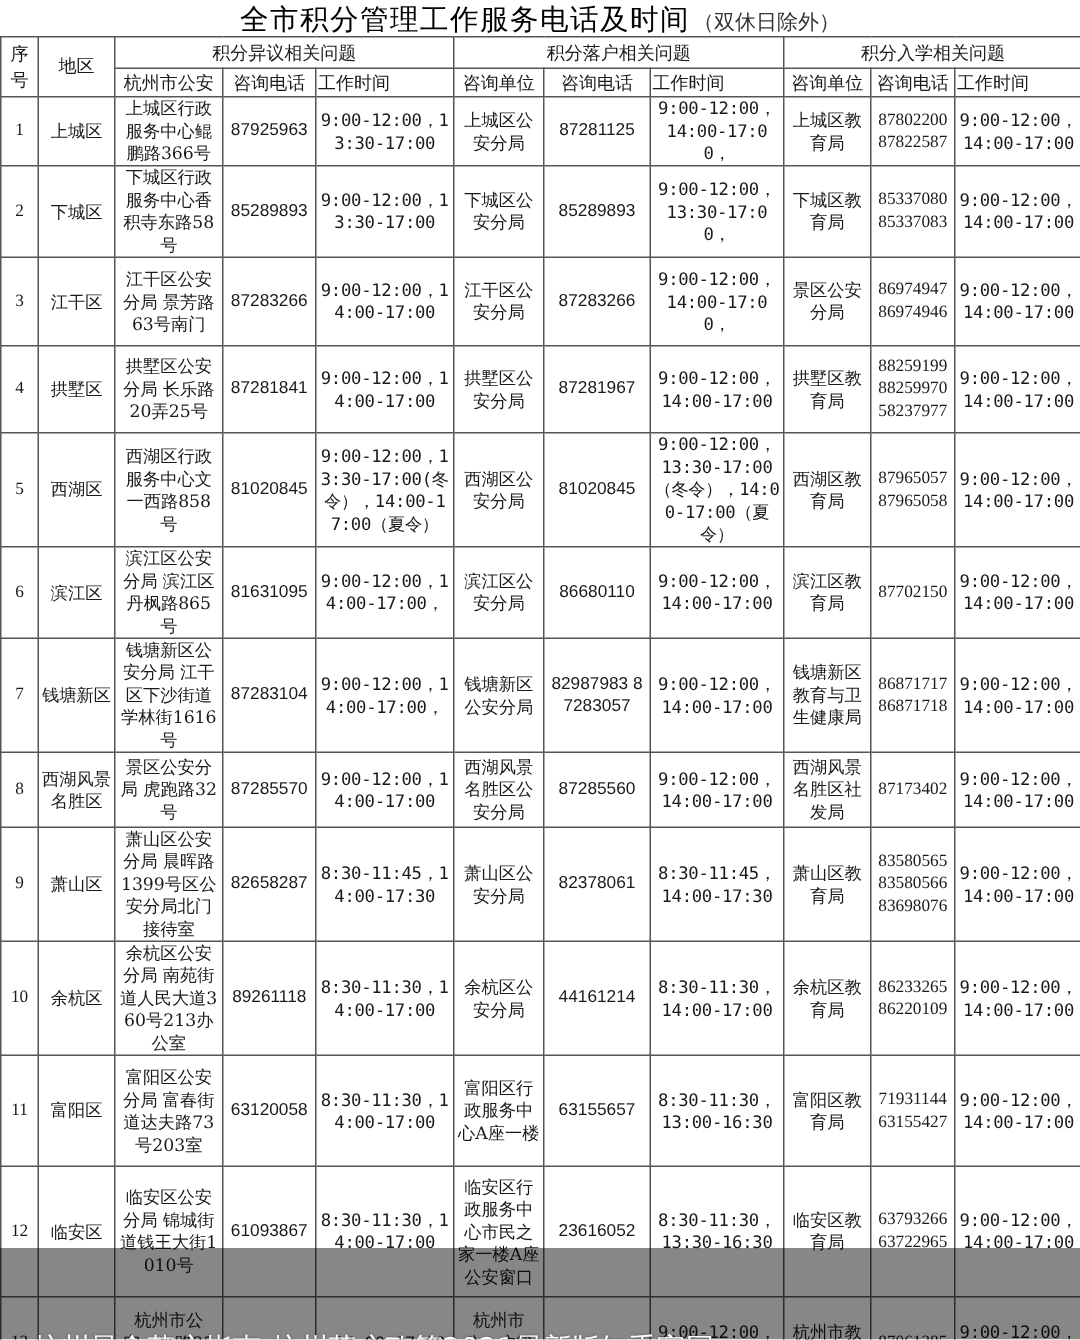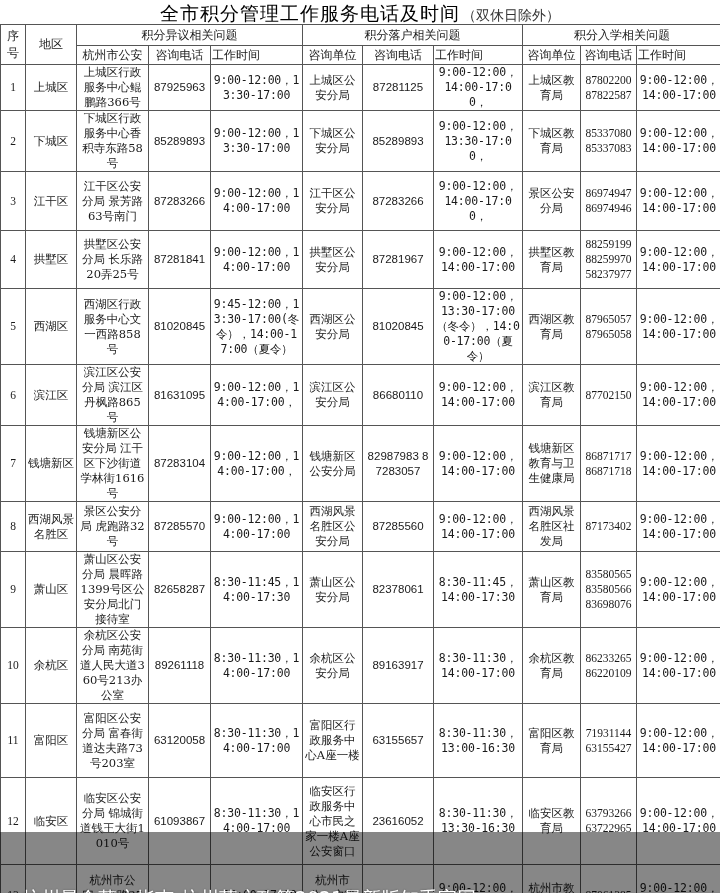--- a/index.html
+++ b/index.html
@@ -150,21 +150,21 @@
           <span class="cell-line">88259970</span>
           <span class="cell-line">58237977</span>
         </td>
         <td class="time">9:00-12:00，14:00-17:00</td>
       </tr>
       <tr style="height: 73px;">
         <td class="seq">5</td>
         <td>西湖区</td>
         <td class="addr">西湖区行政服务中心文一西路858号</td>
         <td class="phone">81020845</td>
-        <td class="time">9:45-12:00，13:30-17:00(冬令），14:00-17:00（夏令）</td>
+        <td class="time">9:00-12:00，13:30-17:00(冬令），14:00-17:00（夏令）</td>
         <td class="unit">西湖区公安分局</td>
         <td class="phone">81020845</td>
         <td class="time">9:00-12:00，13:30-17:00（冬令），14:00-17:00（夏令）</td>
         <td class="unit">西湖区教育局</td>
         <td class="phone-multi">
           <span class="cell-line">87965057</span>
           <span class="cell-line">87965058</span>
         </td>
         <td class="time">9:00-12:00，14:00-17:00</td>
       </tr>
@@ -231,21 +231,21 @@
         </td>
         <td class="time">9:00-12:00，14:00-17:00</td>
       </tr>
       <tr style="height: 74px;">
         <td class="seq">10</td>
         <td>余杭区</td>
         <td class="addr">余杭区公安分局 南苑街道人民大道360号213办公室</td>
         <td class="phone">89261118</td>
         <td class="time">8:30-11:30，14:00-17:00</td>
         <td class="unit">余杭区公安分局</td>
-        <td class="phone">89163917</td>
+        <td class="phone">44161214</td>
         <td class="time">8:30-11:30，14:00-17:00</td>
         <td class="unit">余杭区教育局</td>
         <td class="phone-multi">
           <span class="cell-line">86233265</span>
           <span class="cell-line">86220109</span>
         </td>
         <td class="time">9:00-12:00，14:00-17:00</td>
       </tr>
       <tr style="height: 74px;">
         <td class="seq">11</td>

